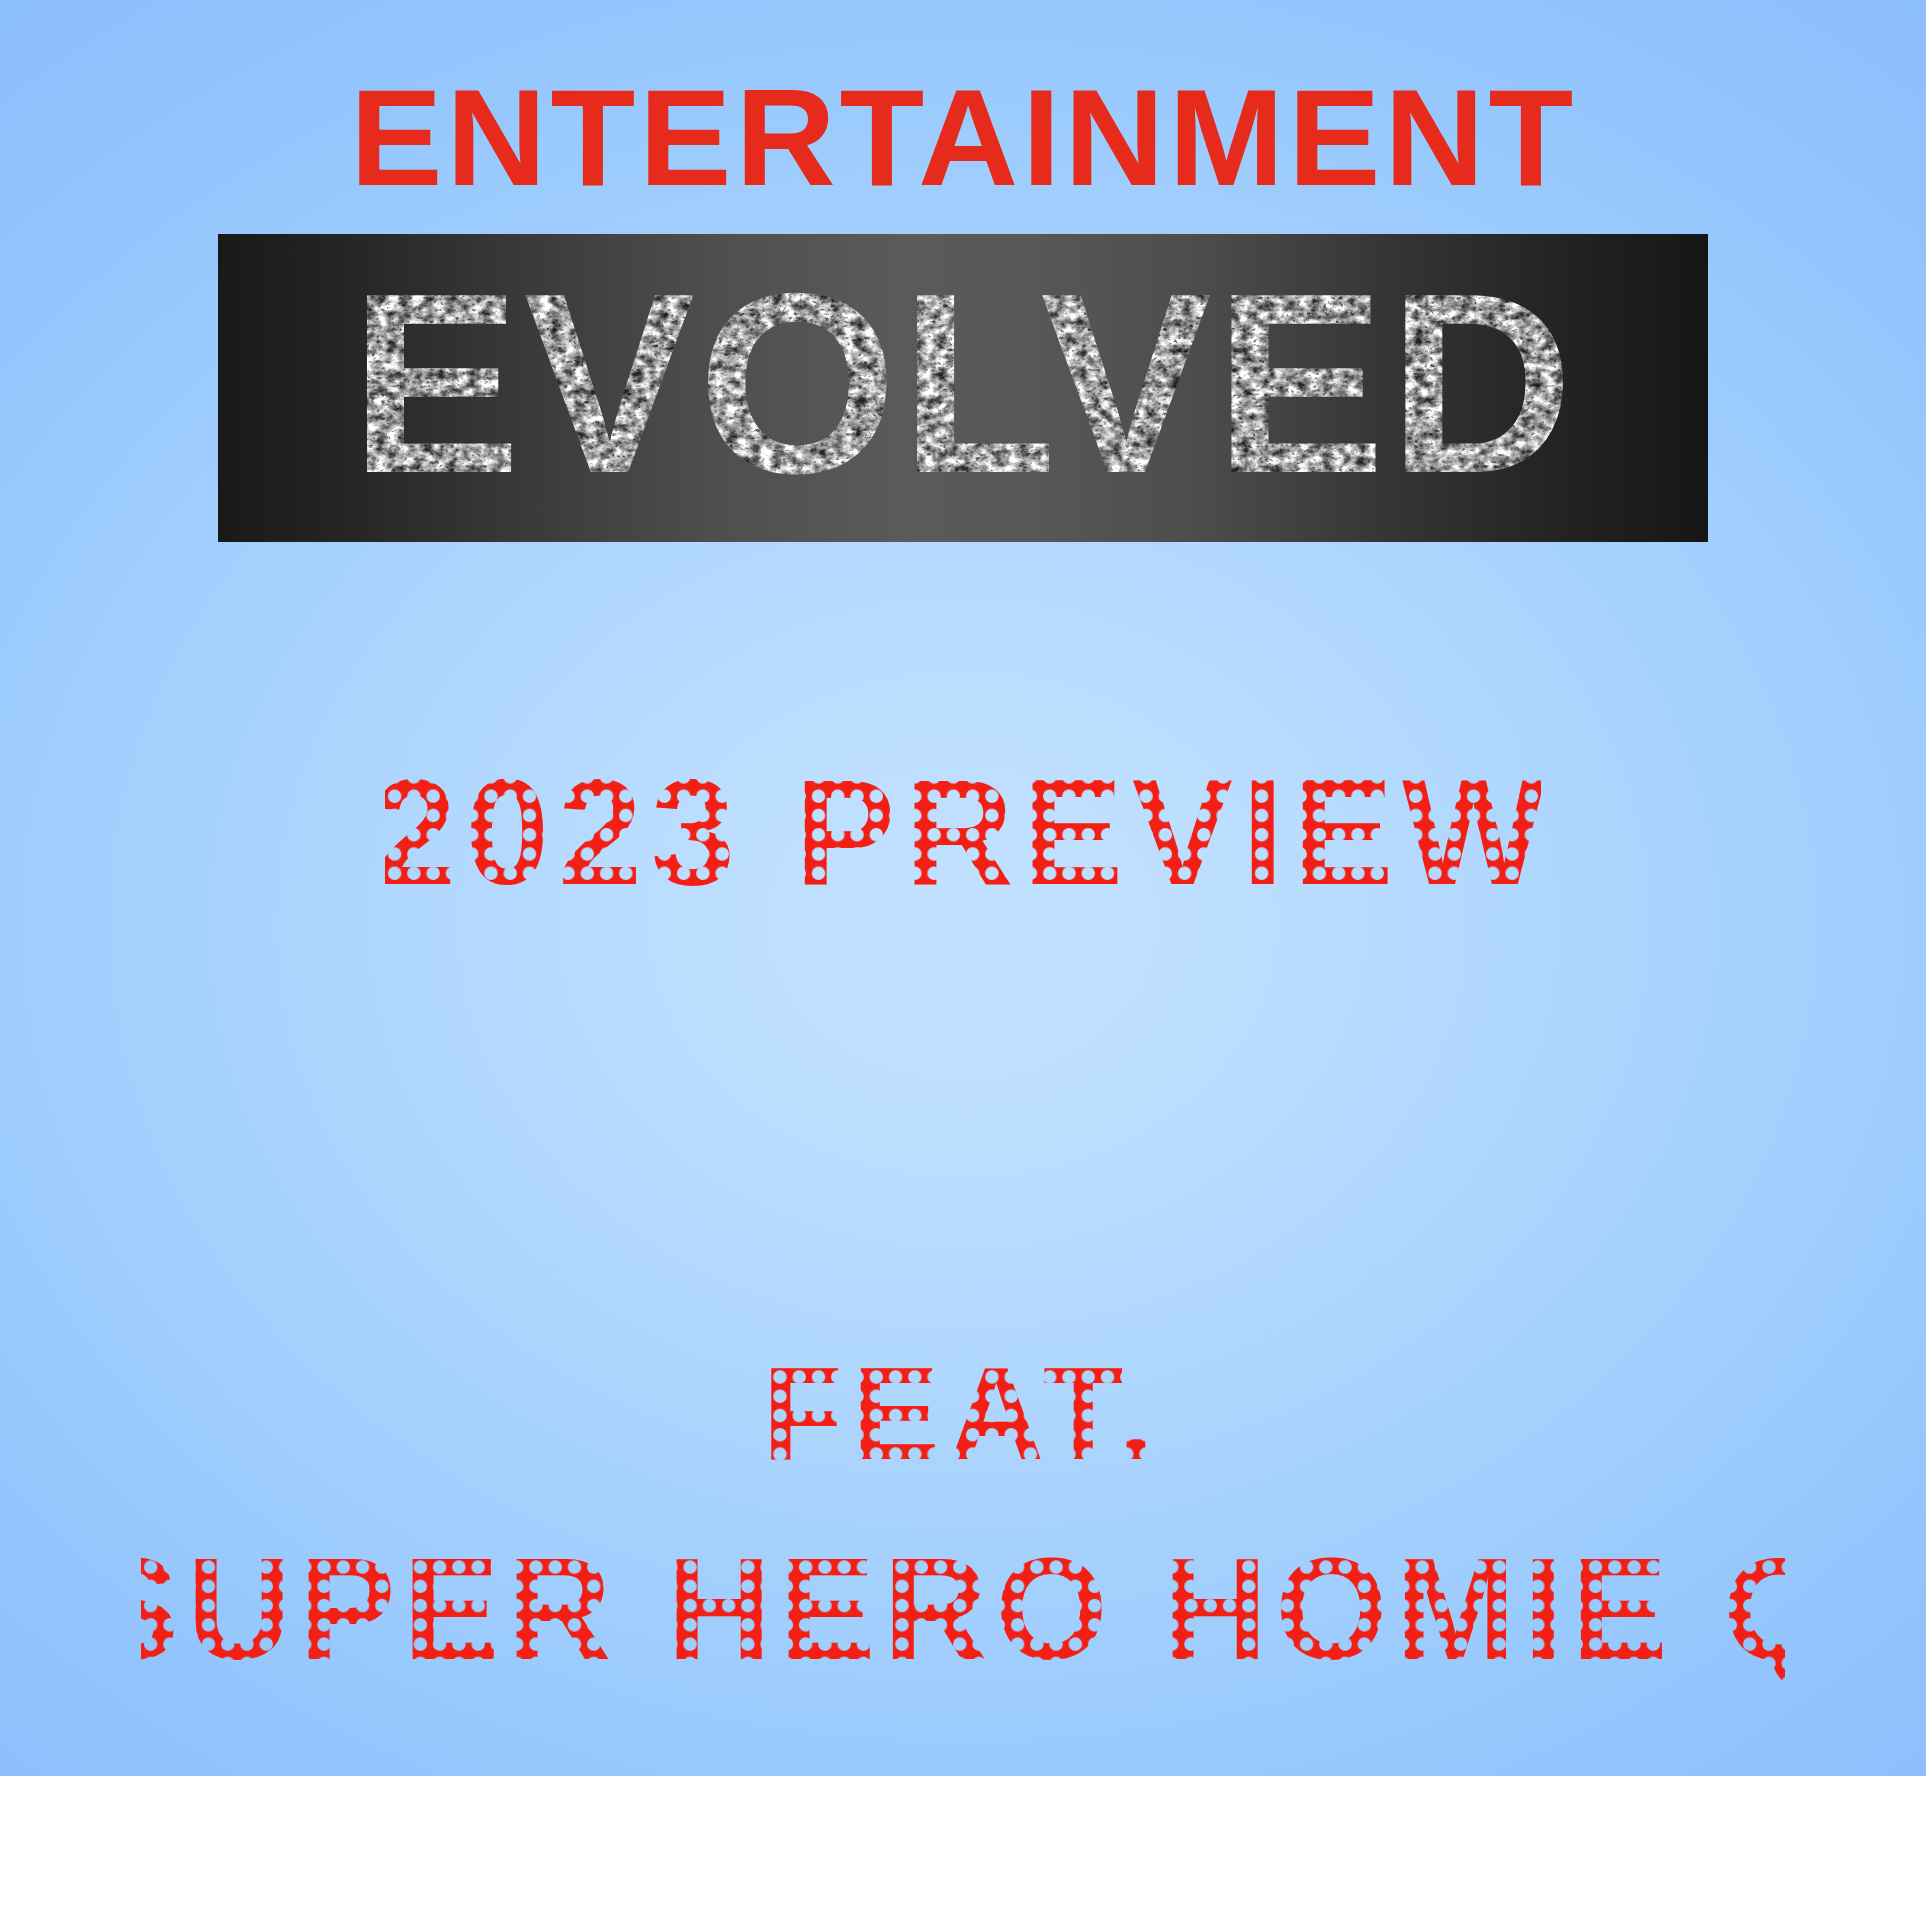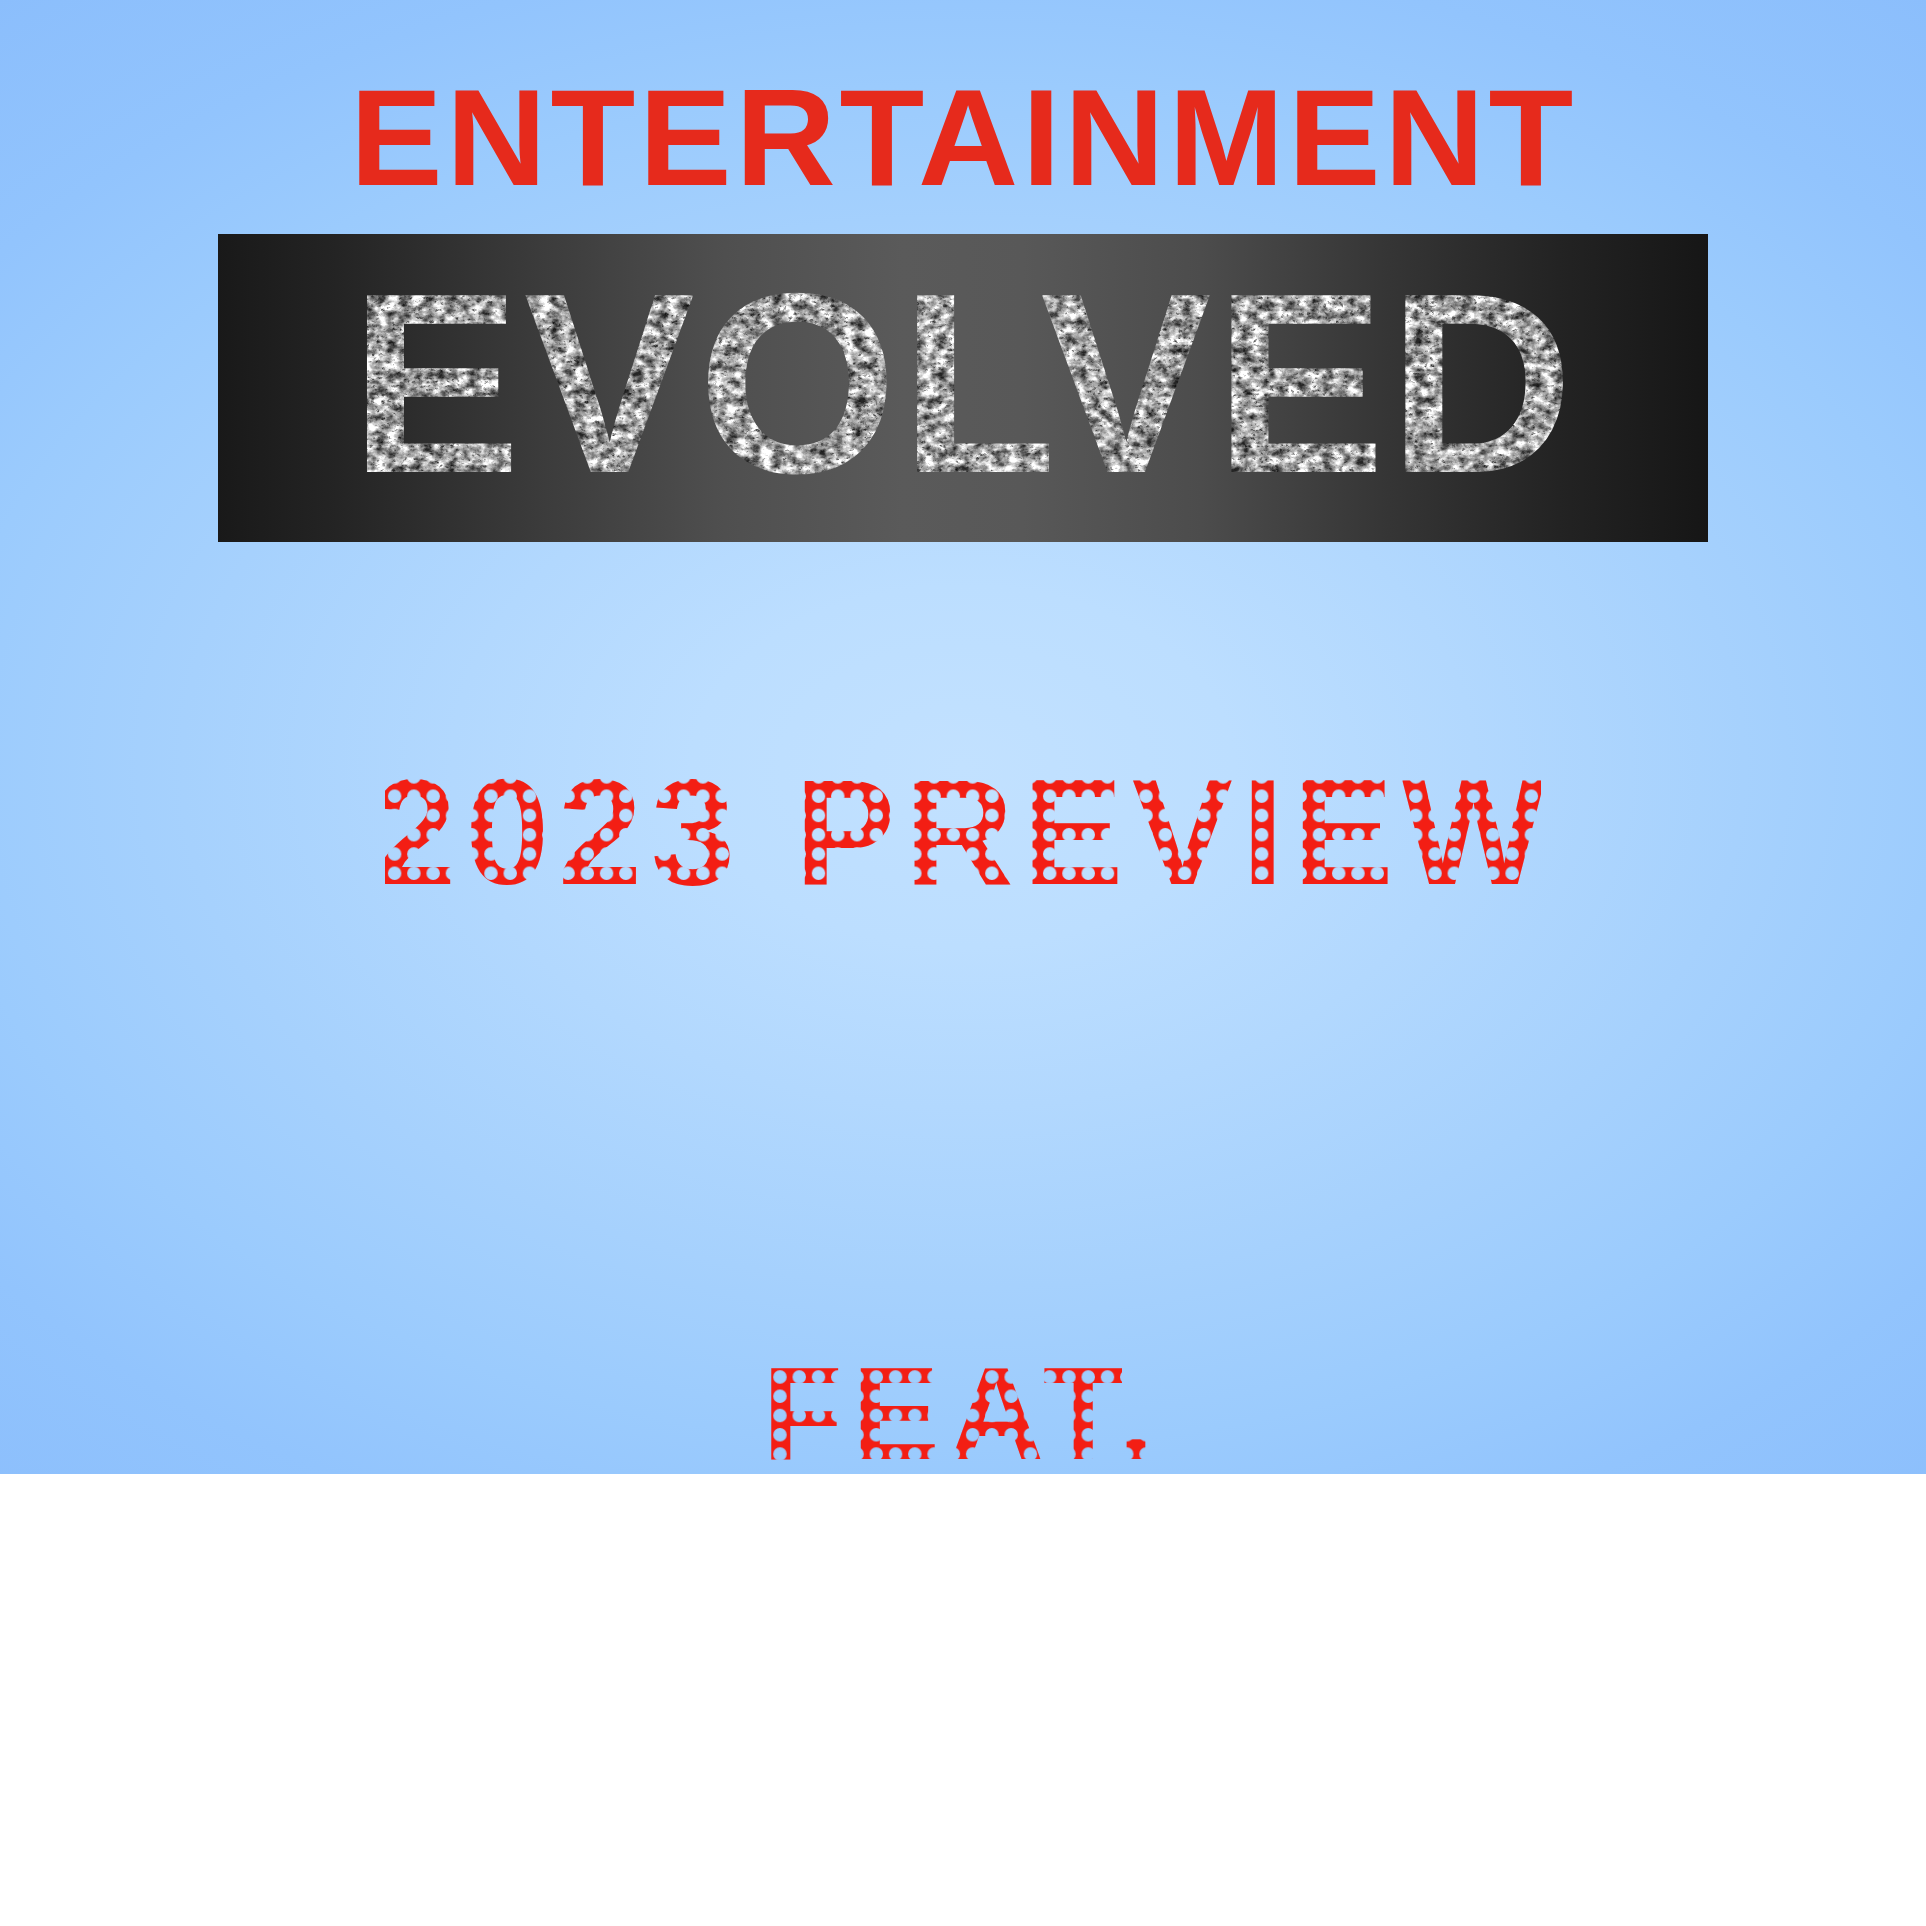--- a/index.html
+++ b/index.html
@@ -10,21 +10,21 @@
     height: 1926px;
     overflow: hidden;
   }
   body {
     font-family: "Liberation Sans", sans-serif;
   }
 
   #poster {
     position: relative;
     width: 1926px;
-    height: 1474px;
+    height: 1776px;
     background:
       radial-gradient(ellipse 78% 68% at 50% 52%,
         #c2e1ff 0%,
         #bcdeff 18%,
         #b2d8fe 34%,
         #a6d1fd 52%,
         #9bcbfd 68%,
         #92c4fd 82%,
         #8bbefc 100%);
     overflow: hidden;

